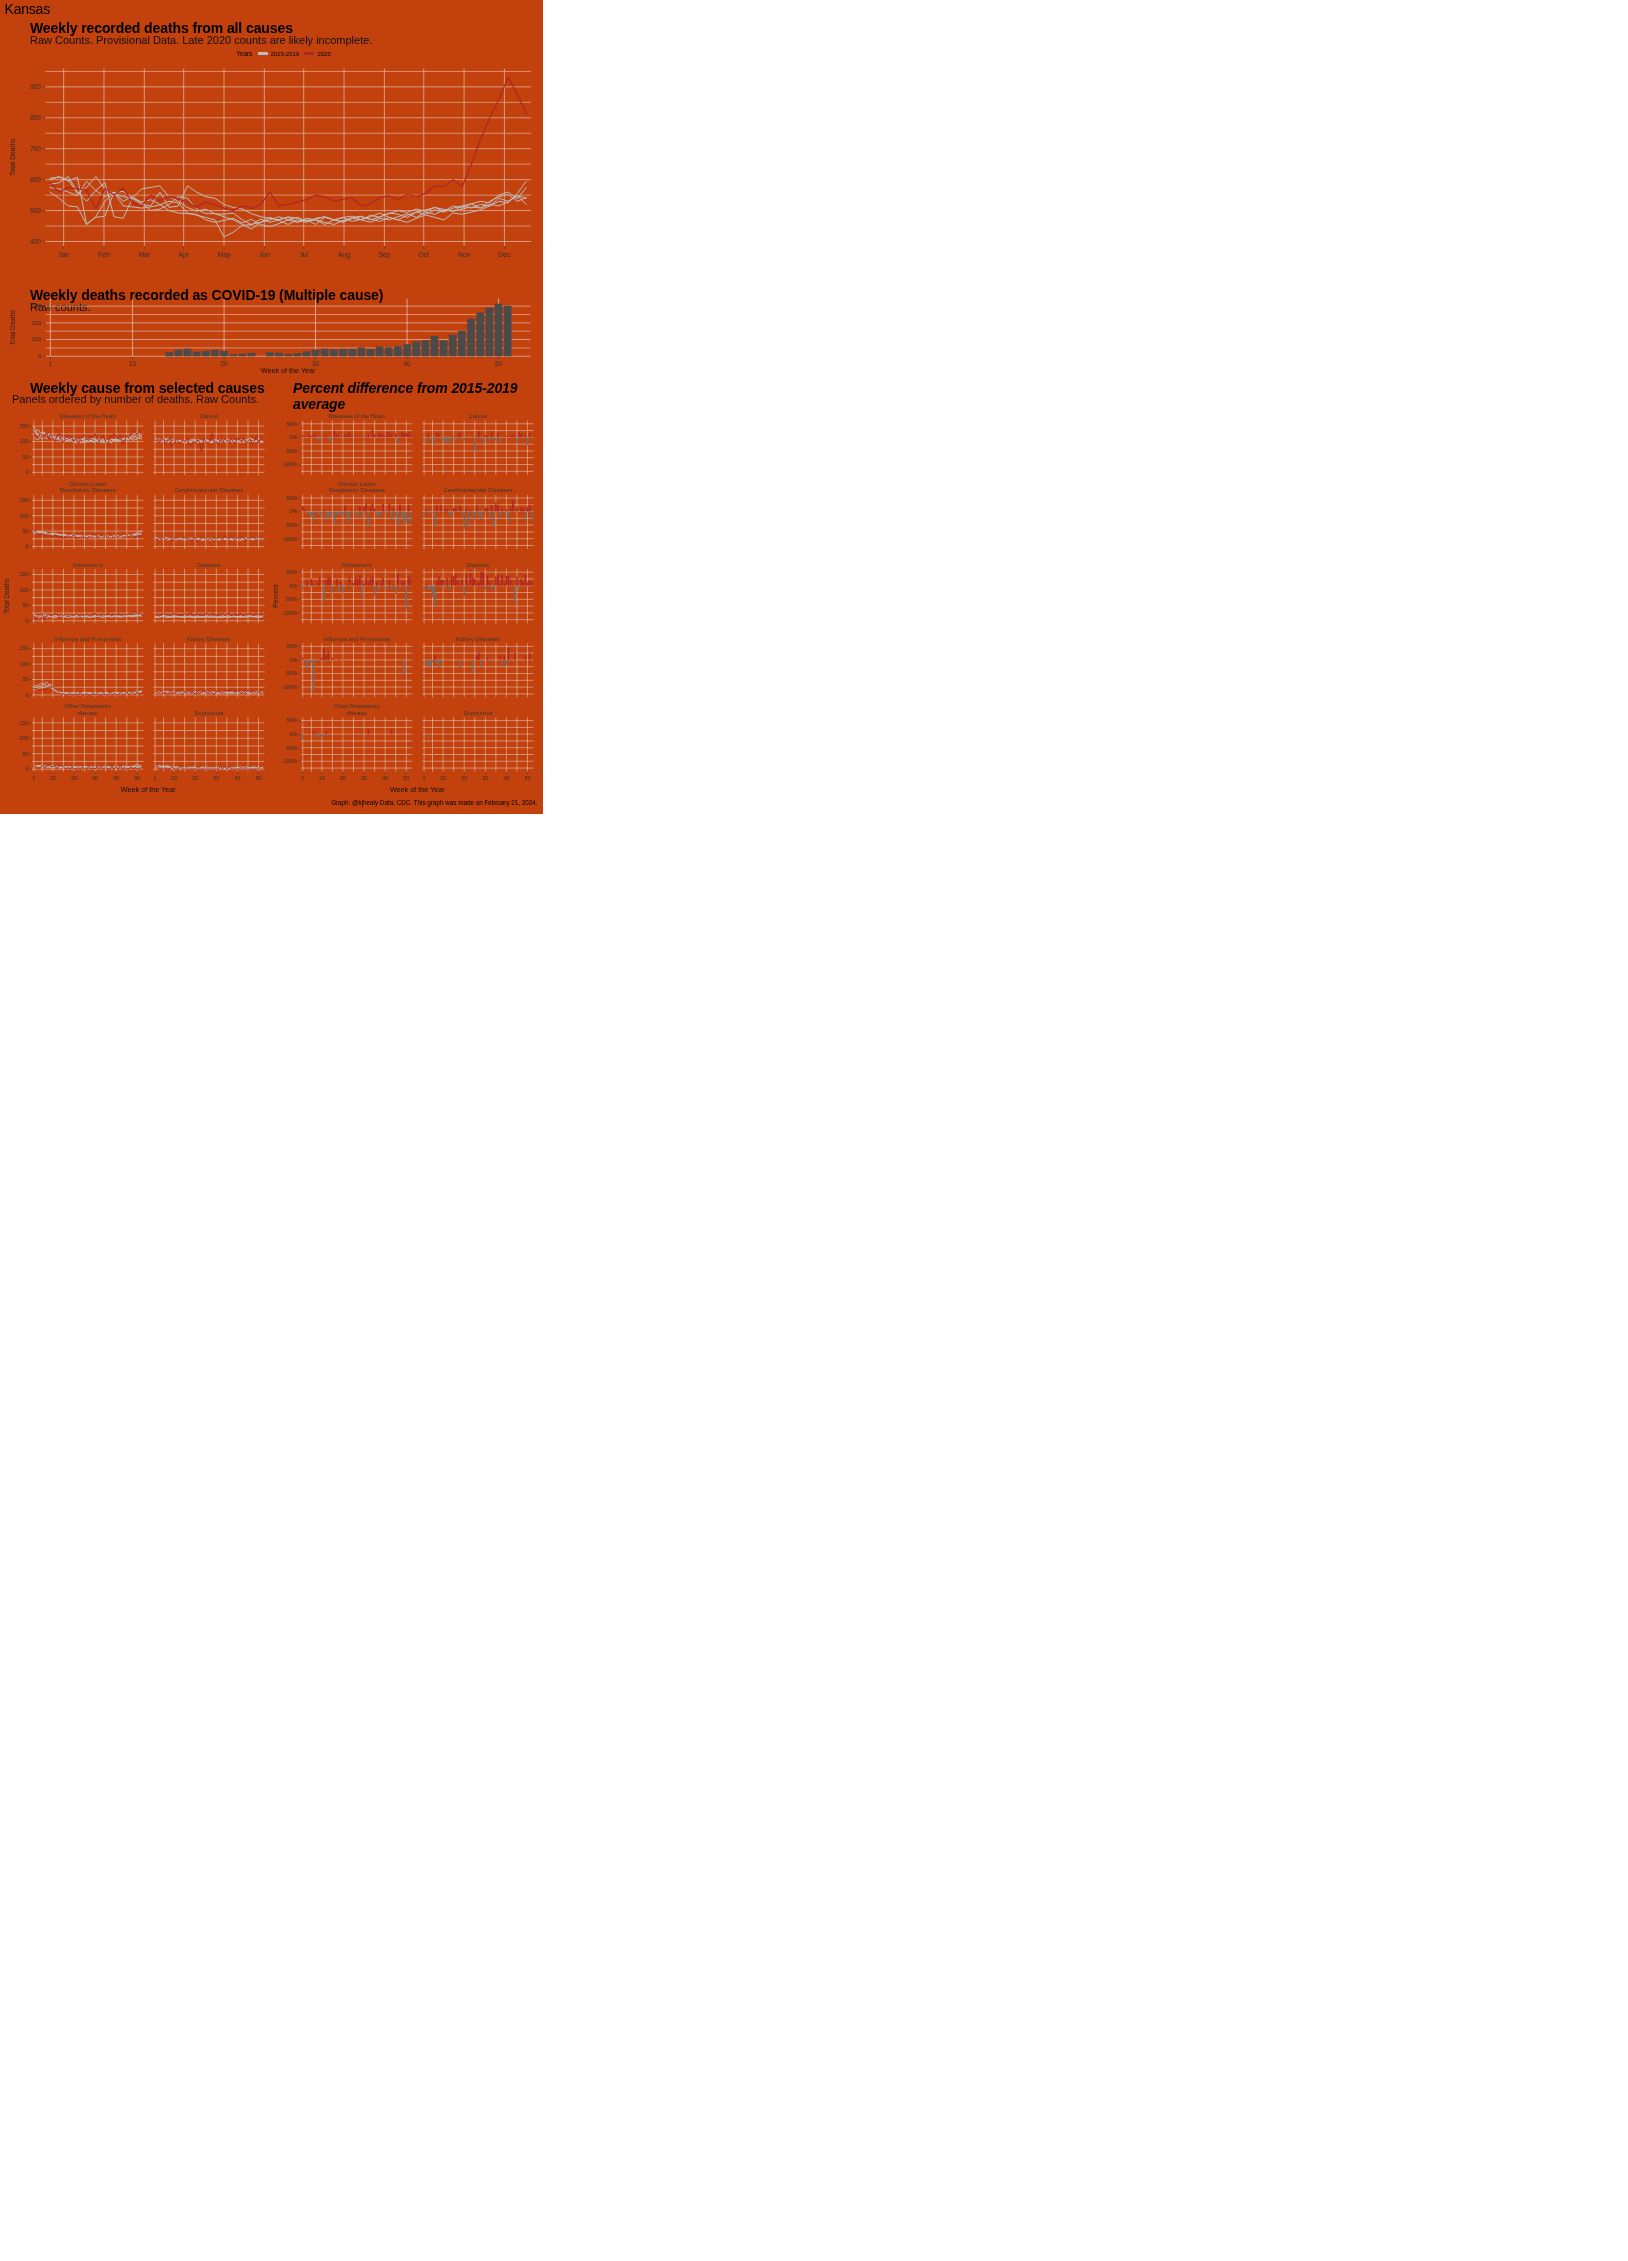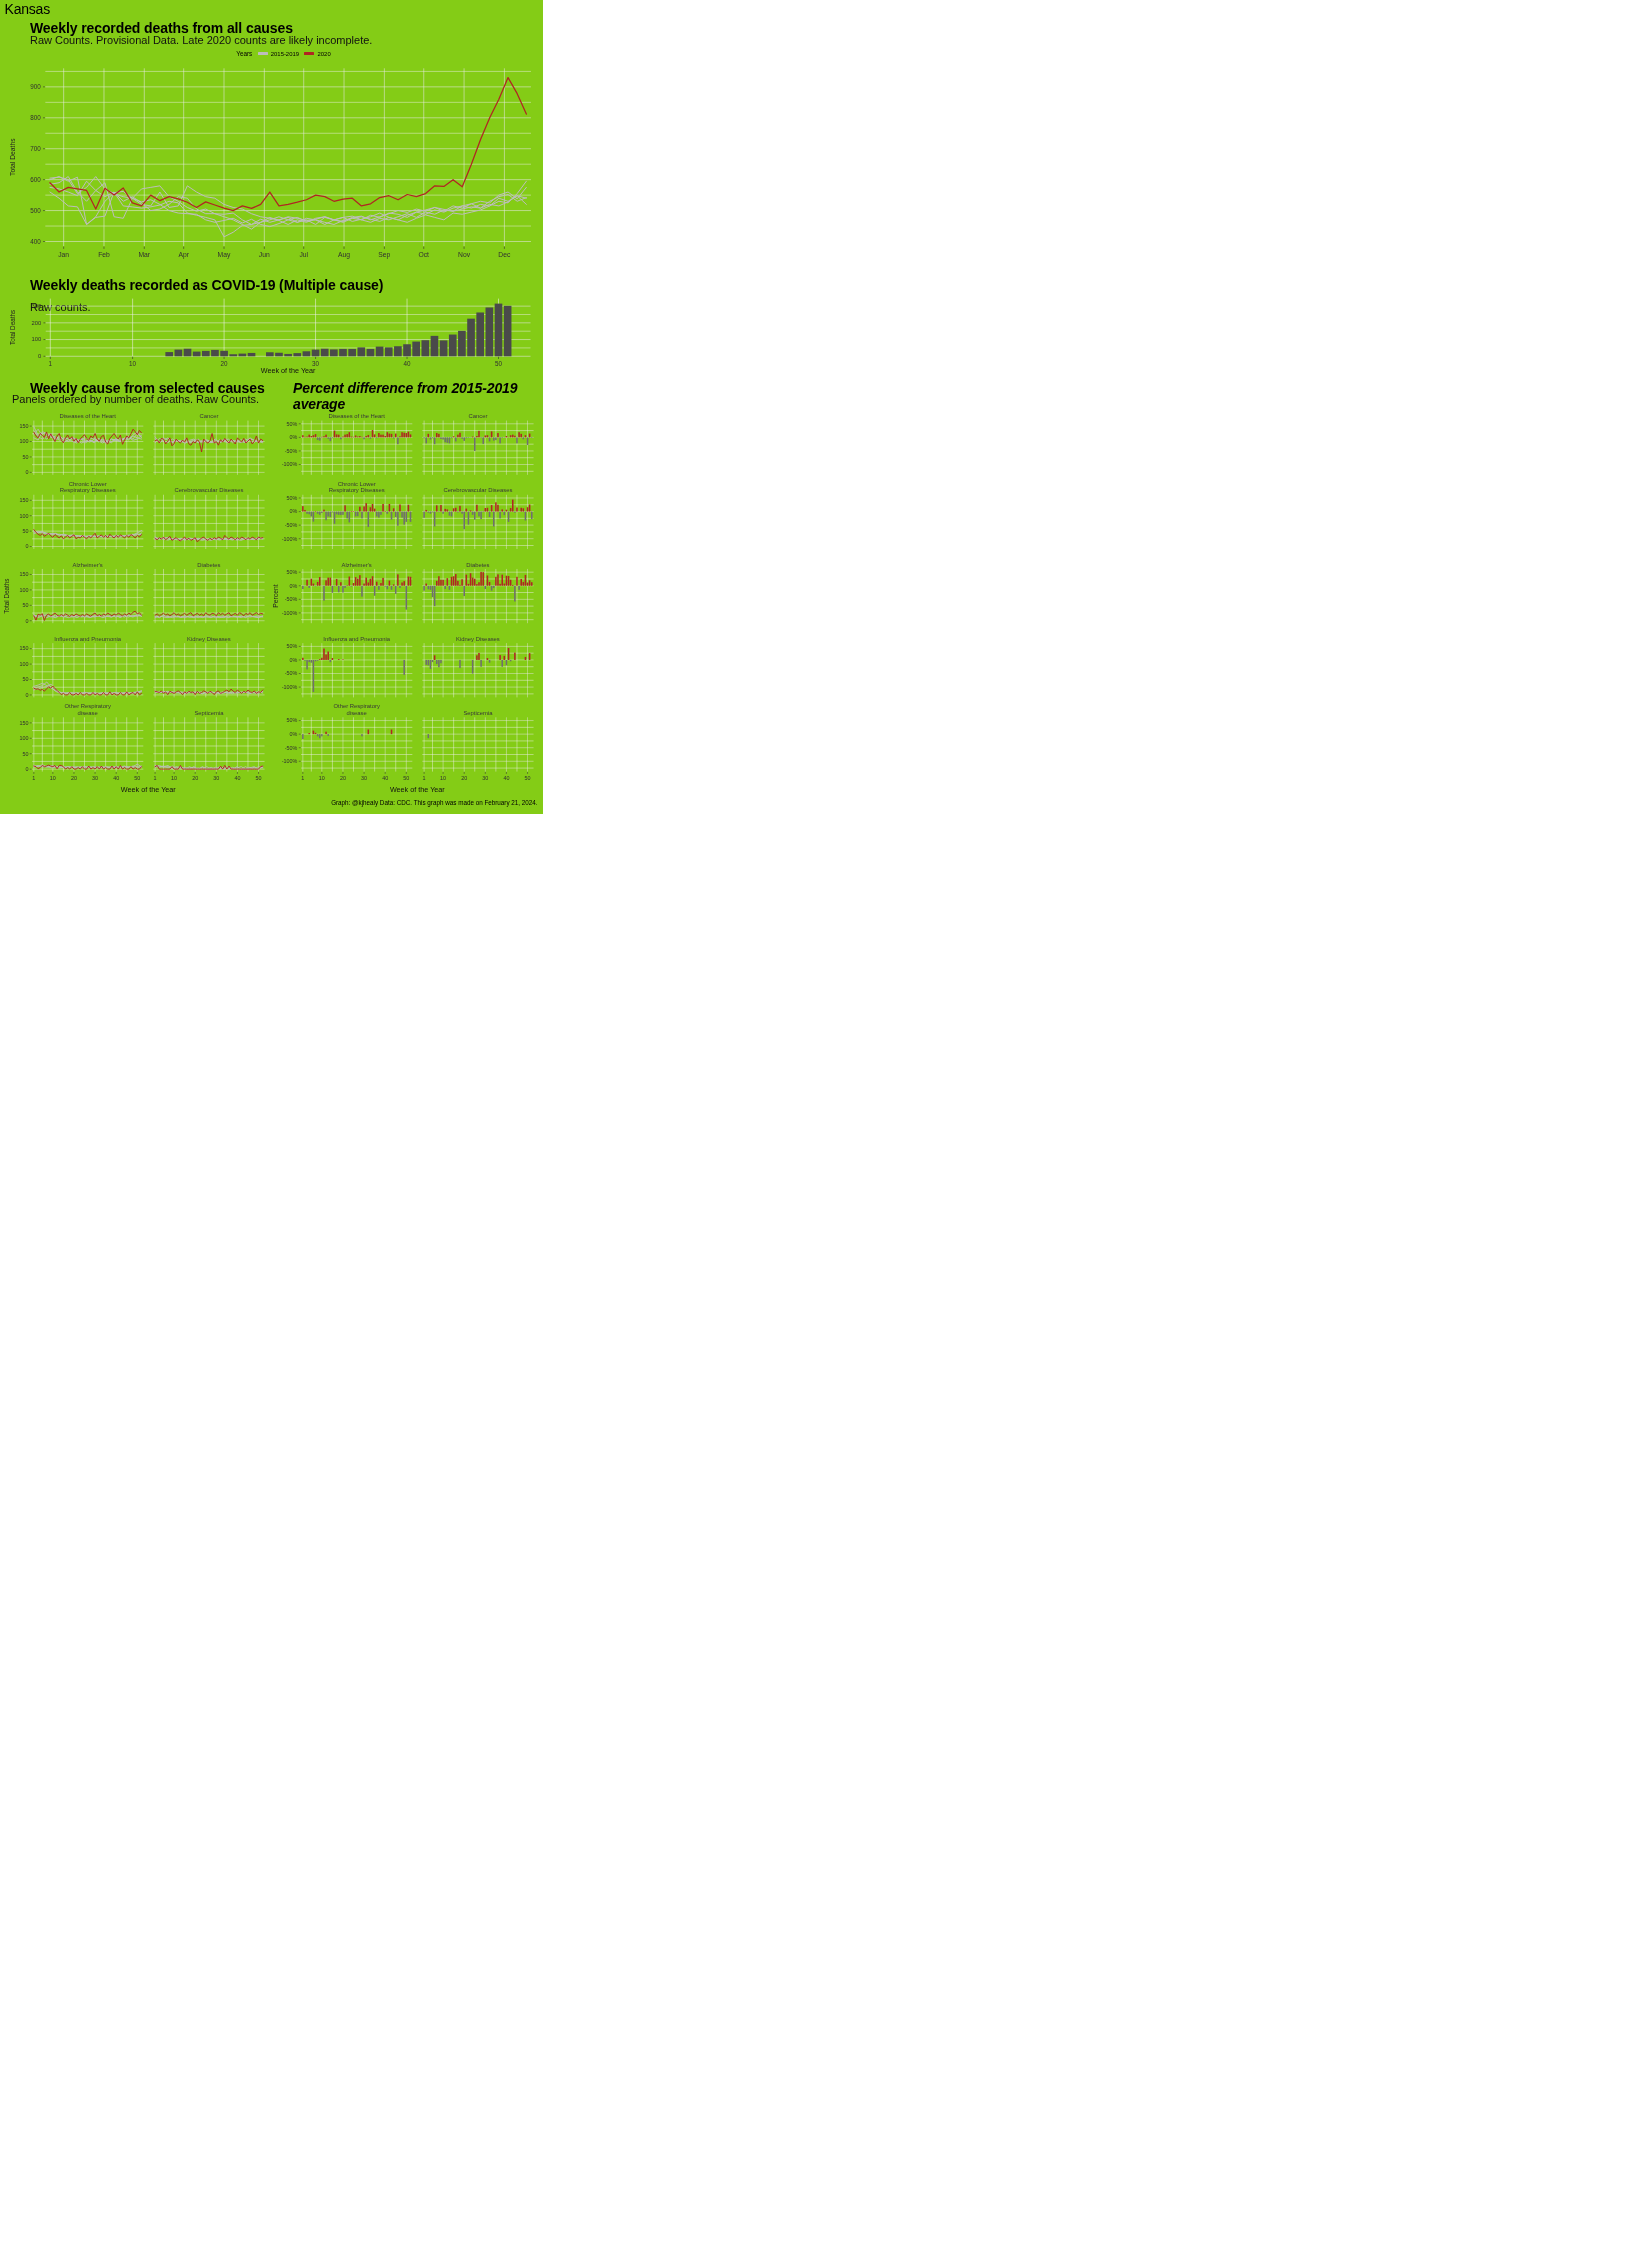--- a/index.html
+++ b/index.html
@@ -1,22 +1,22 @@
 <!DOCTYPE html>
 <html style="font-size:7.2px"><head>
 <meta charset="utf-8">
 <style>
   html,body{margin:0;padding:0;background:#ffffff;}
-  .page{position:relative;width:543px;height:814px;background:#84cc16;
+  .page{position:relative;width:543px;height:814px;background:#c2410c;
         font-family:"Liberation Sans",sans-serif;color:#000;overflow:hidden;}
   #page-title{position:absolute;left:4.5px;top:0.9px;font-size:14px;font-weight:400;margin:0;letter-spacing:-0.2px;}
   .sec-title{position:absolute;font-size:14px;font-weight:700;margin:0;letter-spacing:-0.1px;}
   .sec-sub{position:absolute;font-size:11px;font-weight:400;margin:0;color:#111;}
   #t1{left:30px;top:20px;} #st1{left:30px;top:34px;}
-  #t2{left:30px;top:277px;} #st2{left:30px;top:301px;}
+  #t2{left:30px;top:287px;} #st2{left:30px;top:301px;}
   #t3{left:30px;top:380px;} #st3{left:12px;top:393px;}
   #t4{left:293px;top:380px;font-style:italic;}
   #legend{position:absolute;left:40px;top:50px;width:487px;display:flex;justify-content:center;
           align-items:center;gap:5.4px;font-size:6.3px;}
   .legend-item{display:flex;align-items:center;gap:3.2px;font-size:5.9px;}
   .swatch{display:inline-block;width:10px;height:2.7px;border-radius:0.5px;}
   svg{position:absolute;display:block;}
   #main-chart{left:5.4px;top:62px;}
   #covid-chart{left:5.4px;top:295px;}
   #left-grid{left:3.6px;top:406px;}

